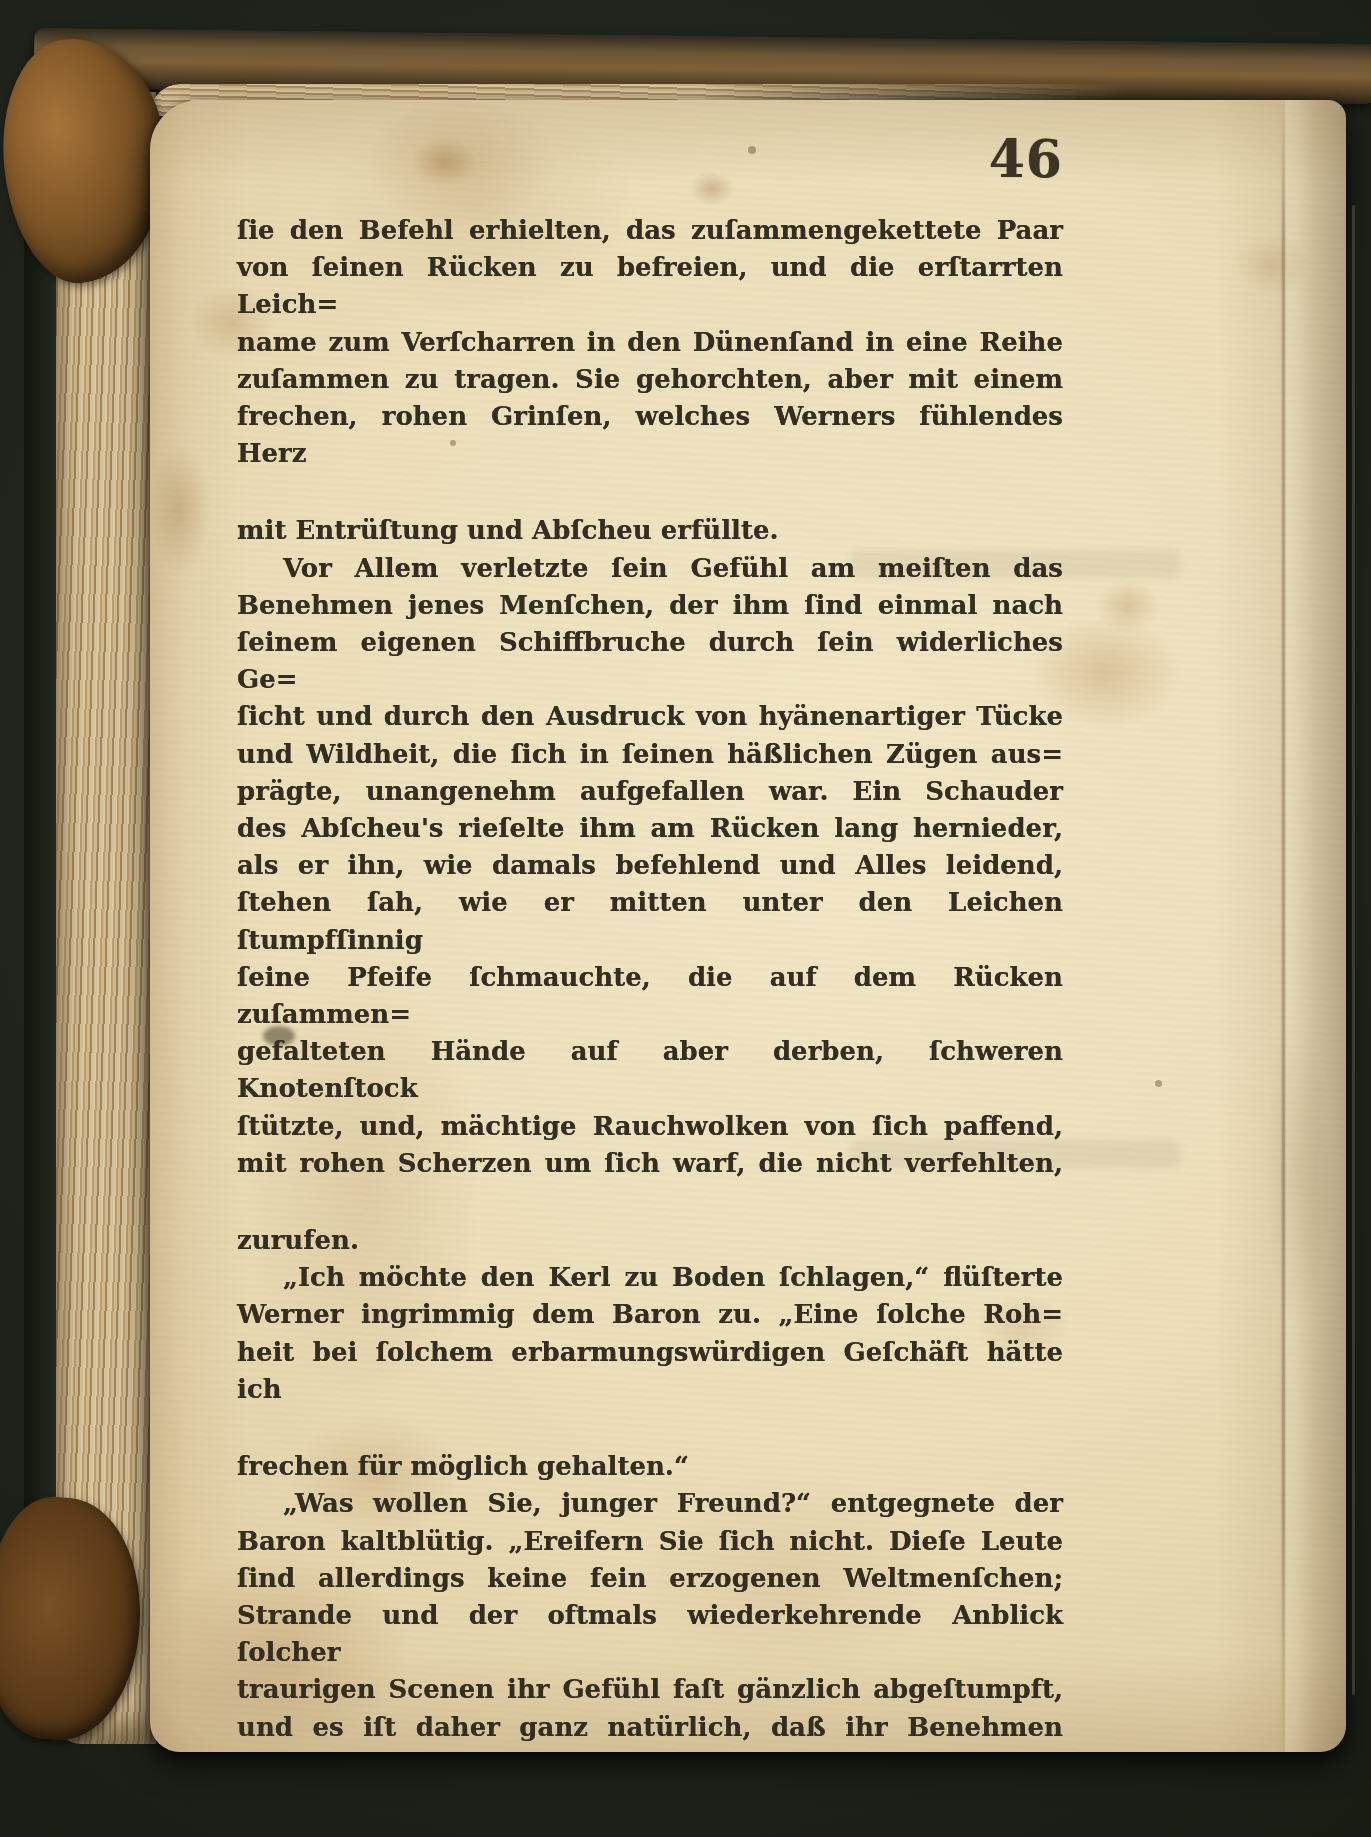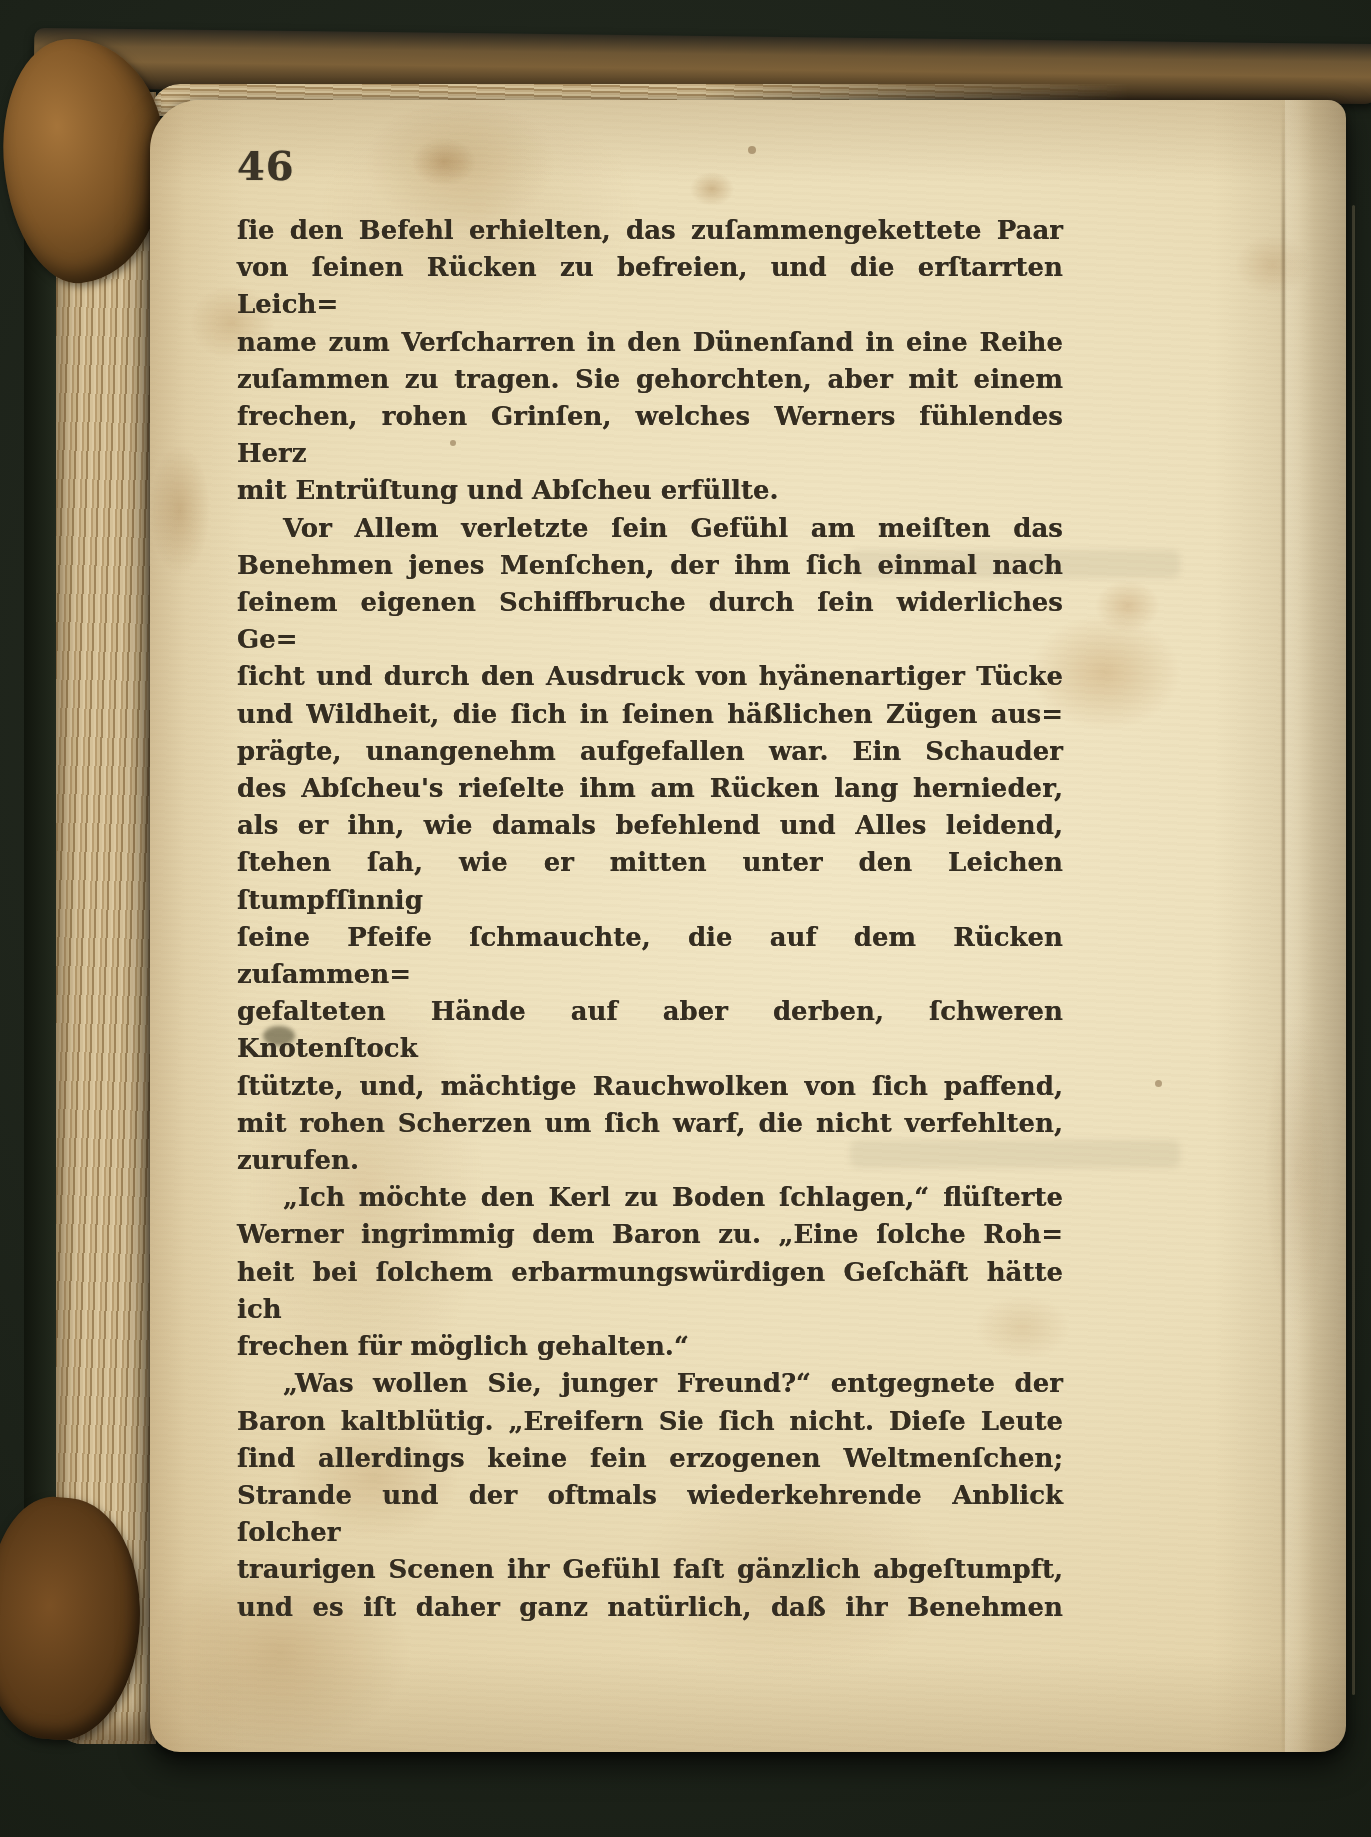--- a/index.html
+++ b/index.html
@@ -91,31 +91,31 @@
   .s15{left:1115px;top:915px;width:65px;height:310px;background:radial-gradient(closest-side,rgba(140,100,55,.15),rgba(140,100,55,0));}
   .speck{position:absolute;border-radius:50%;background:rgba(110,80,45,.45);}
   .p1{left:598px;top:46px;width:8px;height:8px;}
   .p2{left:300px;top:340px;width:6px;height:6px;}
   .p3{left:1005px;top:980px;width:7px;height:7px;}
   .ghost{position:absolute;background:rgba(120,105,80,.10);filter:blur(3px);border-radius:8px;}
   .g1{left:700px;top:450px;width:330px;height:28px;}
   .g2{left:700px;top:1040px;width:330px;height:28px;}
   
   .page-number{
-    position:absolute;left:87px;top:42px;width:826px;text-align:left;
-    font-size:40px;font-weight:bold;color:#3b3427;letter-spacing:1px;
+    position:absolute;left:87px;top:28px;width:826px;text-align:right;
+    font-size:52px;font-weight:bold;color:#3b3427;letter-spacing:1px;
     text-shadow:0 0 1px rgba(59,52,39,.6);
   }
   .text-block{
     position:absolute;left:87px;top:112px;width:826px;
     font-size:26px;font-weight:bold;line-height:37.2px;color:#342d21;
     text-shadow:0 0 0.6px rgba(52,45,33,.75);
   }
   .line{text-align:justify;text-align-last:justify;}
-  .line.para-end{text-align-last:left;}
+  .line.para-end{text-align-last:left;margin-top:40px;}
   .line.indent{text-indent:46px;}
 </style>
 </head>
 <body>
 
 <div class="scene">
 
   <div class="leather-top"></div>
   <div class="cover-left"></div>
   <div class="stack-left"></div>
@@ -153,21 +153,21 @@
     <div class="page-number">46</div>
     <div class="text-block">
 
     <div class="line">ſie den Befehl erhielten, das zuſammengekettete Paar</div>
         <div class="line">von ſeinen Rücken zu befreien, und die erſtarrten Leich=</div>
         <div class="line">name zum Verſcharren in den Dünenſand in eine Reihe</div>
         <div class="line">zuſammen zu tragen. Sie gehorchten, aber mit einem</div>
         <div class="line">frechen, rohen Grinſen, welches Werners fühlendes Herz</div>
         <div class="line para-end">mit Entrüſtung und Abſcheu erfüllte.</div>
         <div class="line indent">Vor Allem verletzte ſein Gefühl am meiſten das</div>
-        <div class="line">Benehmen jenes Menſchen, der ihm ſich einmal nach</div>
+        <div class="line">Benehmen jenes Menſchen, der ihm ſind einmal nach</div>
         <div class="line">ſeinem eigenen Schiffbruche durch ſein widerliches Ge=</div>
         <div class="line">ſicht und durch den Ausdruck von hyänenartiger Tücke</div>
         <div class="line">und Wildheit, die ſich in ſeinen häßlichen Zügen aus=</div>
         <div class="line">prägte, unangenehm aufgefallen war. Ein Schauder</div>
         <div class="line">des Abſcheu's rieſelte ihm am Rücken lang hernieder,</div>
         <div class="line">als er ihn, wie damals befehlend und Alles leidend,</div>
         <div class="line">ſtehen ſah, wie er mitten unter den Leichen ſtumpfſinnig</div>
         <div class="line">ſeine Pfeife ſchmauchte, die auf dem Rücken zuſammen=</div>
         <div class="line">gefalteten Hände auf aber derben, ſchweren Knotenſtock</div>
         <div class="line">ſtützte, und, mächtige Rauchwolken von ſich paffend,</div>

